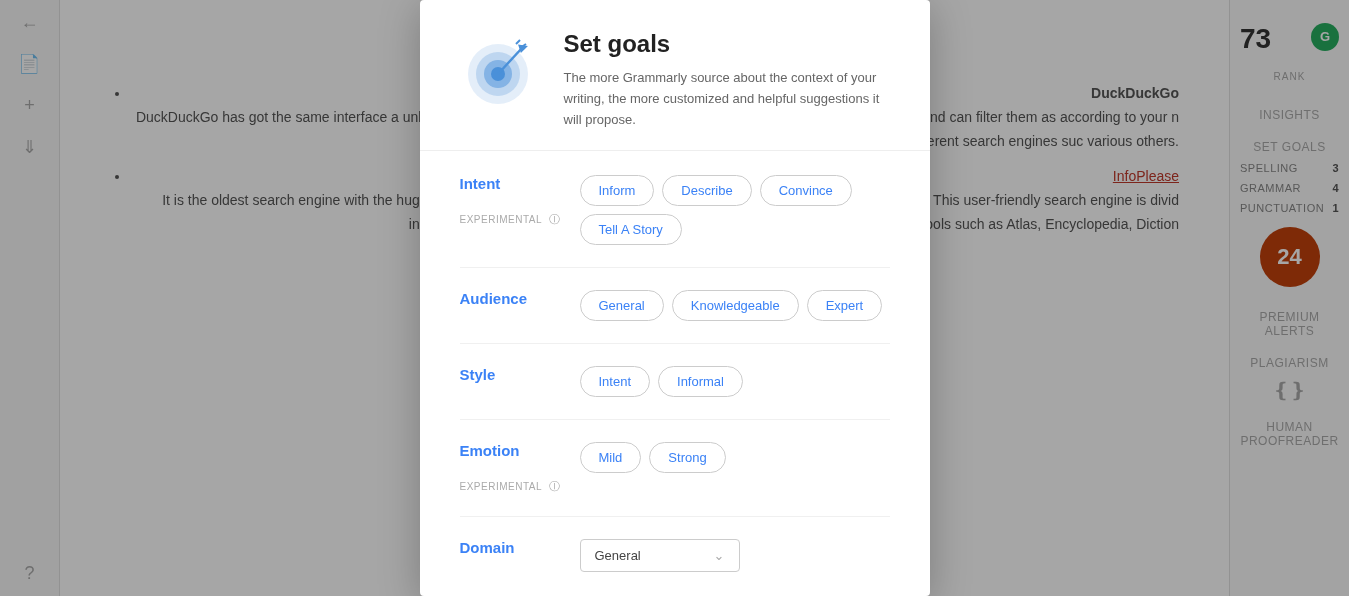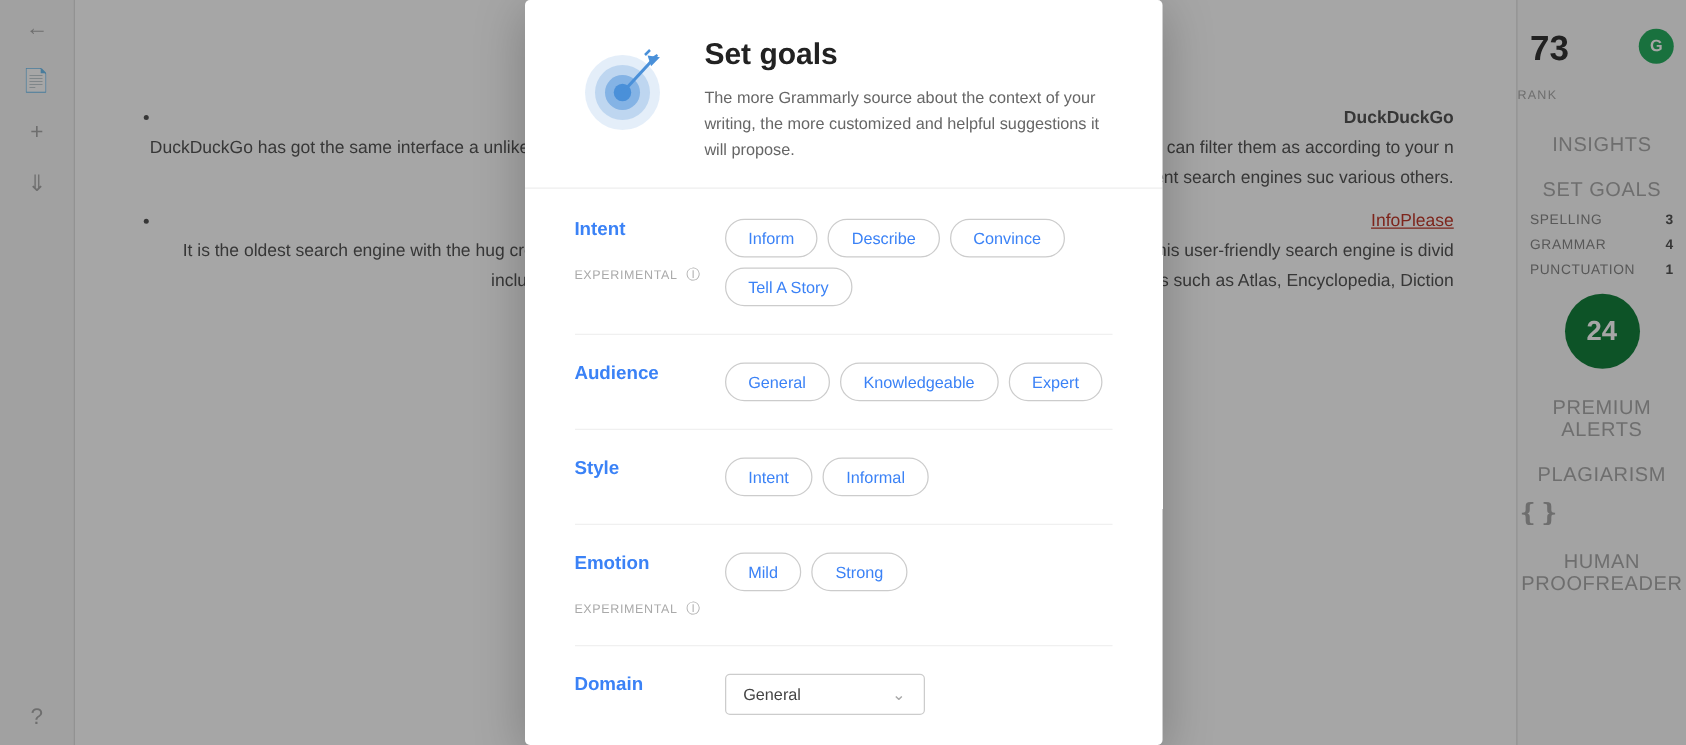--- a/index.html
+++ b/index.html
@@ -64,43 +64,44 @@
       list-style: disc;
       padding-left: 20px;
     }
     .editor-content a {
       color: #c0392b;
       text-decoration: underline;
     }
 
     
     .right-sidebar {
-      width: 136px;
+      width: 120px;
       background: #fafafa;
       border-left: 1px solid #e0e0e0;
       display: flex;
       flex-direction: column;
+      align-items: center;
       padding: 10px 0;
       gap: 8px;
     }
     .score-circle {
       font-size: 28px;
       font-weight: bold;
       color: #333;
       margin-top: 5px;
     }
     .score-label {
       font-size: 10px;
       color: #aaa;
       letter-spacing: 1px;
       text-transform: uppercase;
       margin-bottom: 8px;
     }
     .sidebar-item-label {
-      font-size: 16px;
+      font-size: 12px;
       color: #aaa;
       letter-spacing: 0.5px;
       text-transform: uppercase;
       text-align: center;
       margin-top: 10px;
     }
     .sidebar-stat {
       display: flex;
       justify-content: space-between;
       width: 100%;
@@ -123,21 +124,21 @@
       font-size: 13px;
       font-weight: bold;
       display: flex;
       align-items: center;
       justify-content: center;
     }
     .gold-circle {
       width: 60px;
       height: 60px;
       border-radius: 50%;
-      background: #15803d;
+      background: #c2410c;
       color: white;
       font-size: 22px;
       font-weight: bold;
       display: flex;
       align-items: center;
       justify-content: center;
       margin: 5px auto;
     }
     .right-top-row {
       display: flex;

